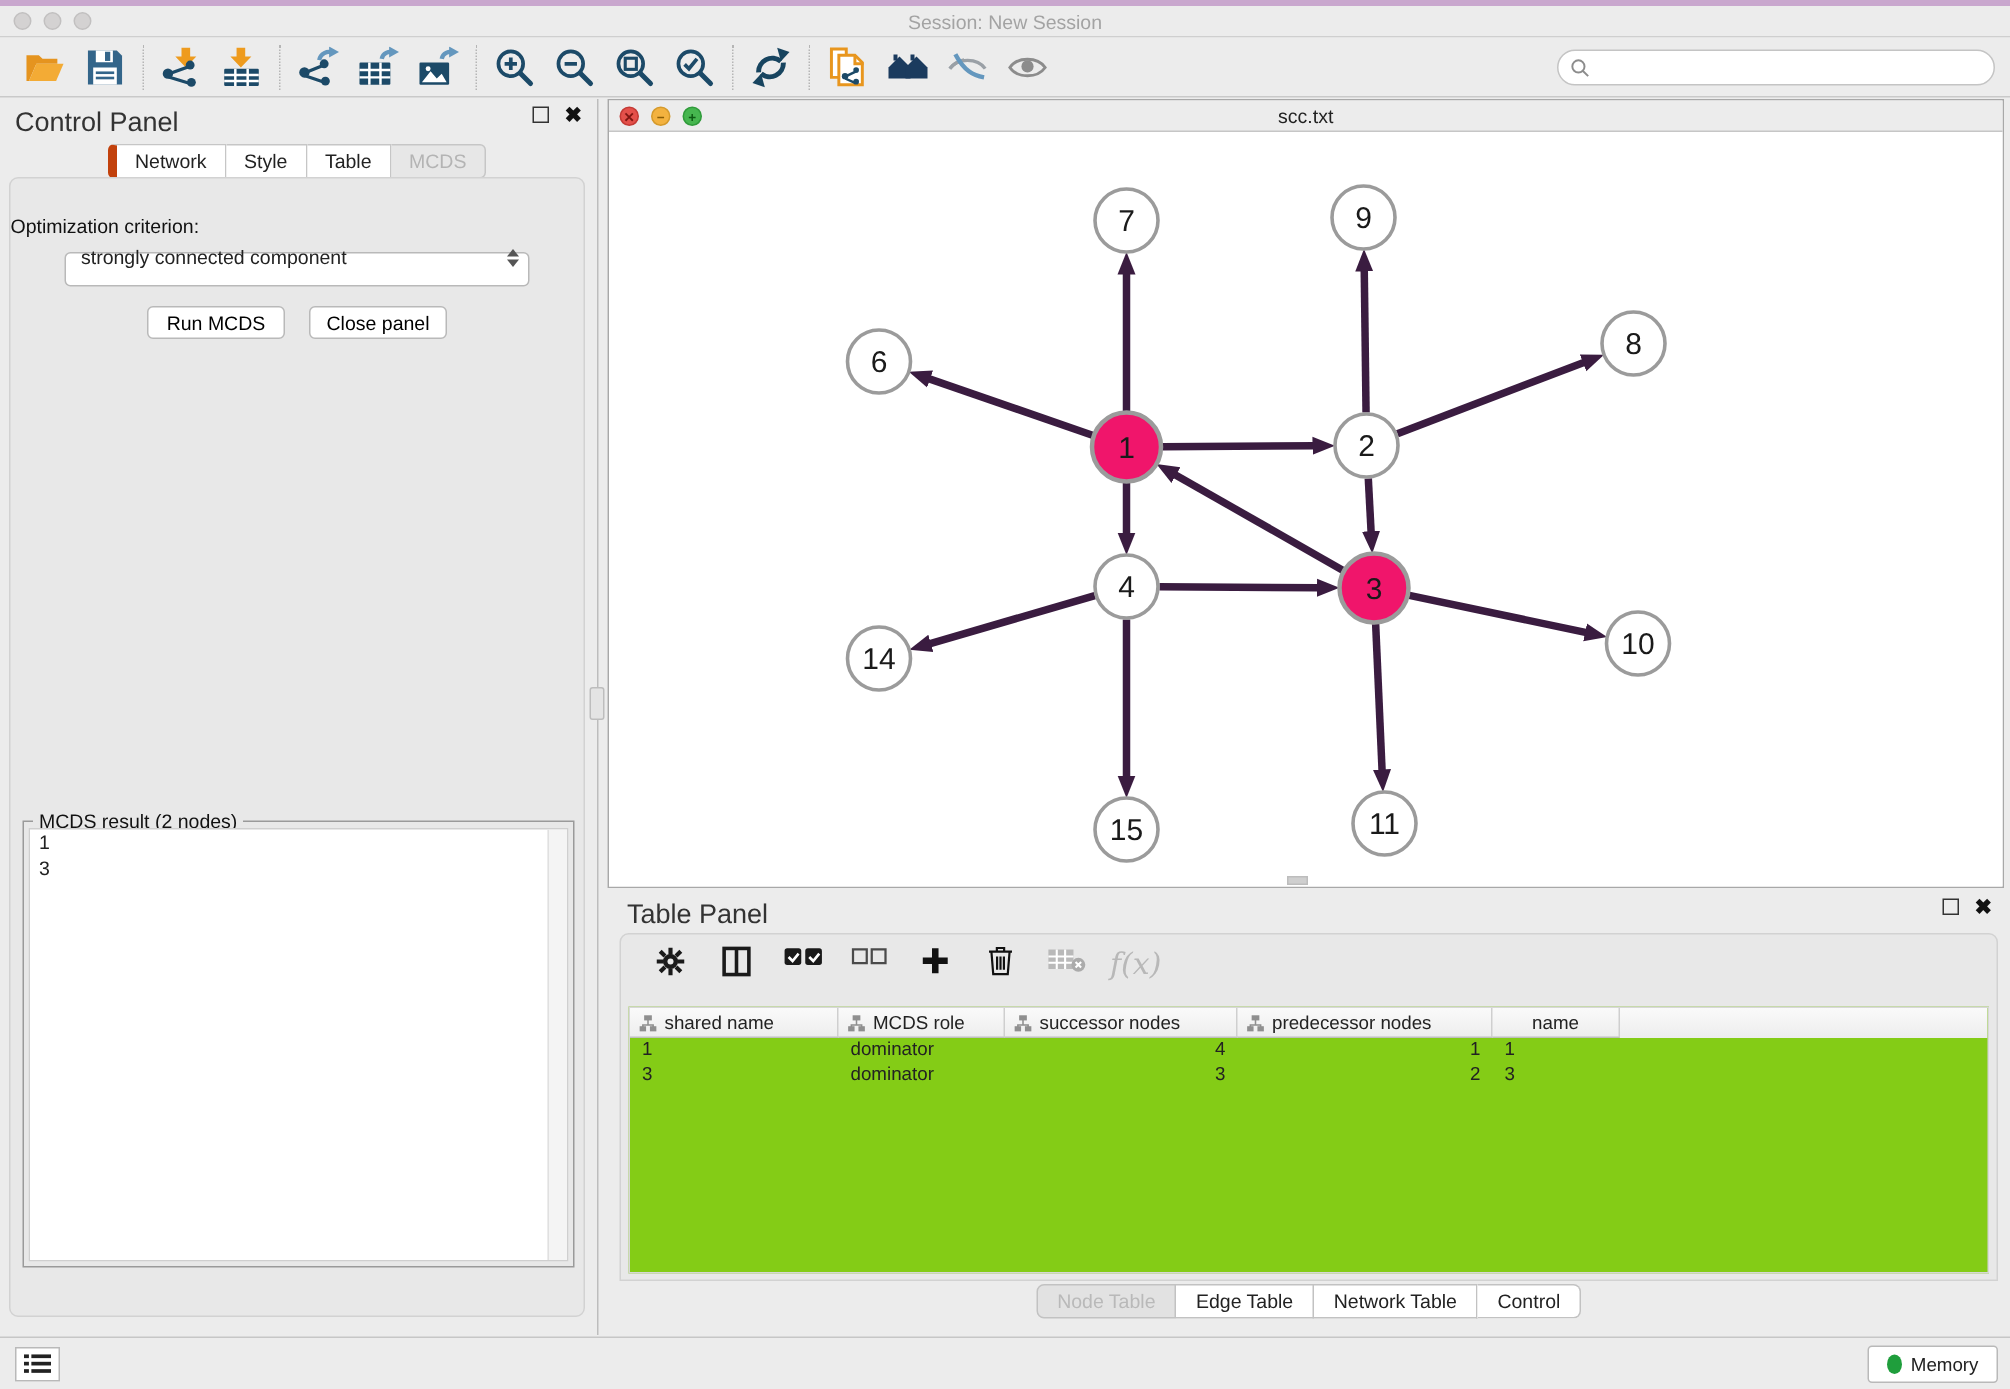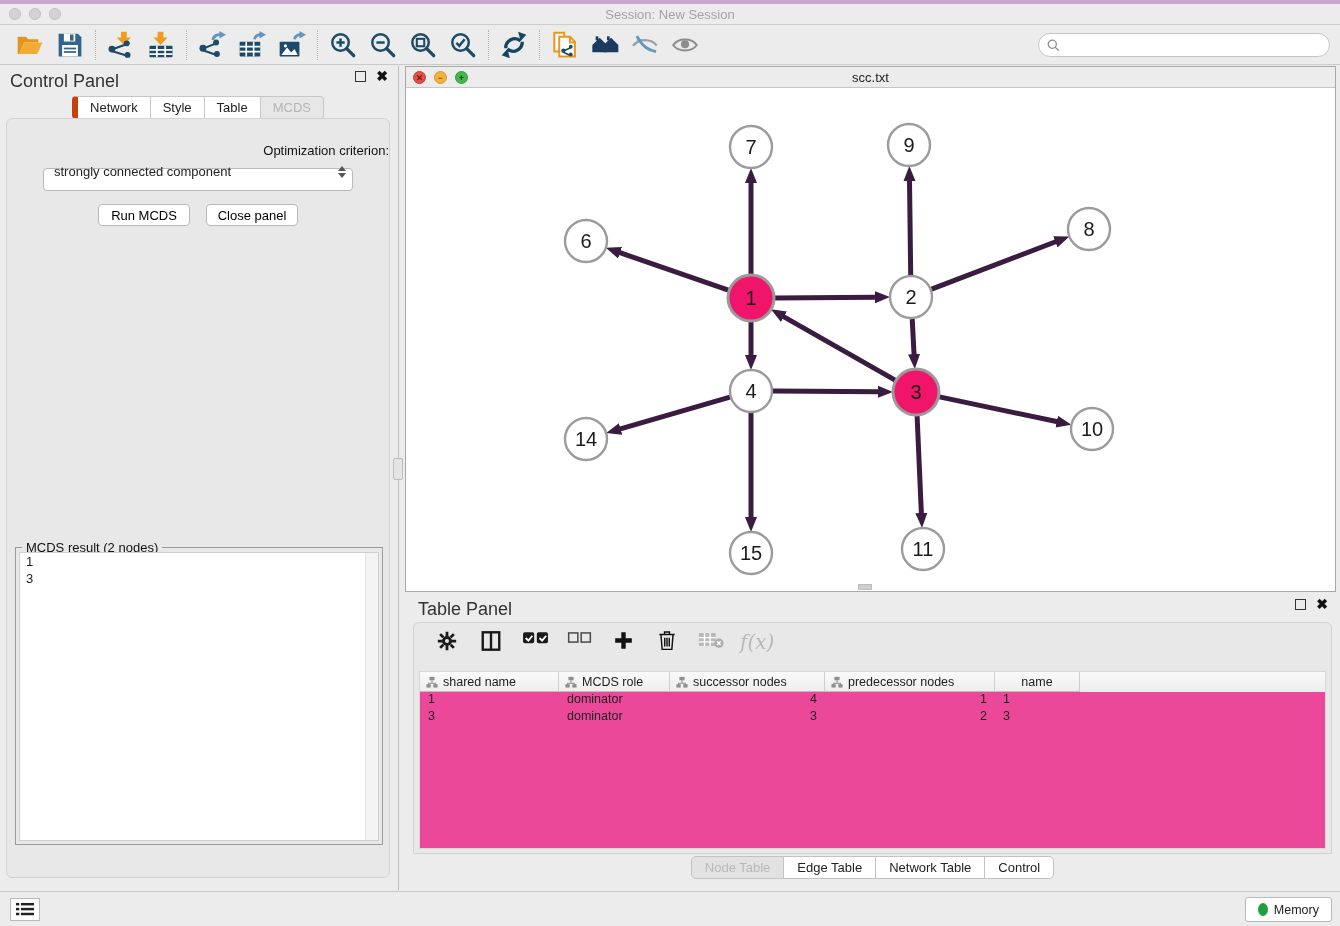--- a/index.html
+++ b/index.html
@@ -26,21 +26,21 @@
   .control-panel { position:absolute; left:0; top:66px; width:396px; height:824px; background:#ececec; }
   .panel-head { position:absolute; left:10px; top:5px; font-size:18px; color:#333; }
   .panel-head-icons { position:absolute; right:8px; top:5px; display:flex; gap:10px; align-items:center; }
   .float-icon { width:11px; height:11px; border:1.5px solid #333; display:inline-block; }
   .close-icon { font-size:14px; font-weight:bold; color:#111; line-height:11px; cursor:pointer; }
   .cp-tabs { position:absolute; left:0; top:30px; width:100%; display:flex; justify-content:center; }
   .cp-tab { padding:3px 12px; background:#fff; border:1px solid #c6c6c6; border-left:none; font-size:13px; cursor:pointer; }
   .cp-tab:first-child { border-left:6px solid #c2410c; border-radius:4px 0 0 4px; }
   .cp-tab.active { background:#e7e7e7; color:#b4b4b4; border-radius:0 4px 4px 0; }
   .cp-body { position:absolute; left:6px; top:52px; width:384px; height:760px; background:#e8e8e8; border:1px solid #d2d2d2; border-radius:6px; }
-  .opt-label { margin-top:24px; text-align:right; font-size:13px; color:#111; }
+  .opt-label { margin-top:24px; text-align:left; font-size:13px; color:#111; }
   .criterion { margin:10px auto 0 auto; width:310px; height:23px; background:#fff; border:1px solid #b9b9b9; border-radius:4px; display:flex; align-items:center; padding:0 6px 16px 10px; cursor:pointer; }
   .criterion .val { flex:1; font-size:13px; }
   .stepper { display:flex; flex-direction:column; gap:2px; align-items:center; }
   .stepper i { width:0; height:0; border-left:4px solid transparent; border-right:4px solid transparent; }
   .stepper .up { border-bottom:5px solid #555; }
   .stepper .dn { border-top:5px solid #555; }
   .btn-row { margin-top:13px; display:flex; justify-content:center; gap:16px; }
   .aq-btn { min-width:92px; height:22px; background:#fff; border:1px solid #b9b9b9; border-radius:4px; font-size:13px; padding:0 2px; cursor:pointer; font-family:"Liberation Sans",sans-serif; }
   .mcds-box { position:absolute; left:8px; top:428px; width:368px; height:298px; border:1px solid #9a9a9a; }
   .mcds-legend { position:absolute; left:6px; top:-8px; background:#e8e8e8; padding:0 4px; font-size:13px; color:#111; }
@@ -63,21 +63,21 @@
   .net-canvas { position:absolute; left:0; top:21px; width:929px; height:503px; background:#fff; }
   .net-grip { position:absolute; left:452px; bottom:1px; width:14px; height:6px; background:#cfcfcf; border:1px solid #bdbdbd; }
 
   
   .table-panel { position:absolute; left:405px; top:594px; width:935px; height:296px; background:#ececec; }
   .tp-inner { position:absolute; left:8px; top:28px; width:919px; height:232px; background:#e8e8e8; border:1px solid #d2d2d2; border-radius:6px 6px 0 0; }
   .tp-toolbar { display:flex; align-items:center; gap:14px; height:44px; padding-left:18px; }
   .tp-tool { display:flex; justify-content:center; width:30px; height:30px; cursor:pointer; }
   .tp-tool.disabled { cursor:default; }
   .fx-label { font-family:"DejaVu Serif", serif; font-style:italic; font-size:20px; color:#b8b8b8; }
-  .tbl-wrap { position:absolute; left:5px; top:48px; right:5px; bottom:4px; background:#ec4899; border:1px solid #d7d7d7; overflow:hidden; }
+  .tbl-wrap { position:absolute; left:5px; top:48px; right:5px; bottom:4px; background:#84cc16; border:1px solid #d7d7d7; overflow:hidden; }
   .tbl-header { display:flex; height:20px; background:linear-gradient(#fafafa,#ededed); }
   .tbl-hcell { display:flex; align-items:center; gap:5px; padding:0 6px; border-right:1px solid #cfcfcf; border-bottom:1px solid #bfbfbf; font-size:12.5px; color:#222; overflow:hidden; }
   .tbl-hcell svg { flex:0 0 auto; }
   .tbl-row { display:flex; height:16.5px; }
   .tbl-cell { padding:0 8px; font-size:12.5px; white-space:nowrap; overflow:hidden; }
   .tp-tabs { position:absolute; left:0; right:0; top:262px; display:flex; justify-content:center; }
   .tp-tab { padding:3px 13px; background:#fff; border:1px solid #c2c2c2; border-left:none; font-size:13px; cursor:pointer; }
   .tp-tab:first-child { border-left:1px solid #c2c2c2; border-radius:5px 0 0 5px; }
   .tp-tab:last-child { border-radius:0 5px 5px 0; }
   .tp-tab.active { background:#e2e2e2; color:#b9b9b9; }

